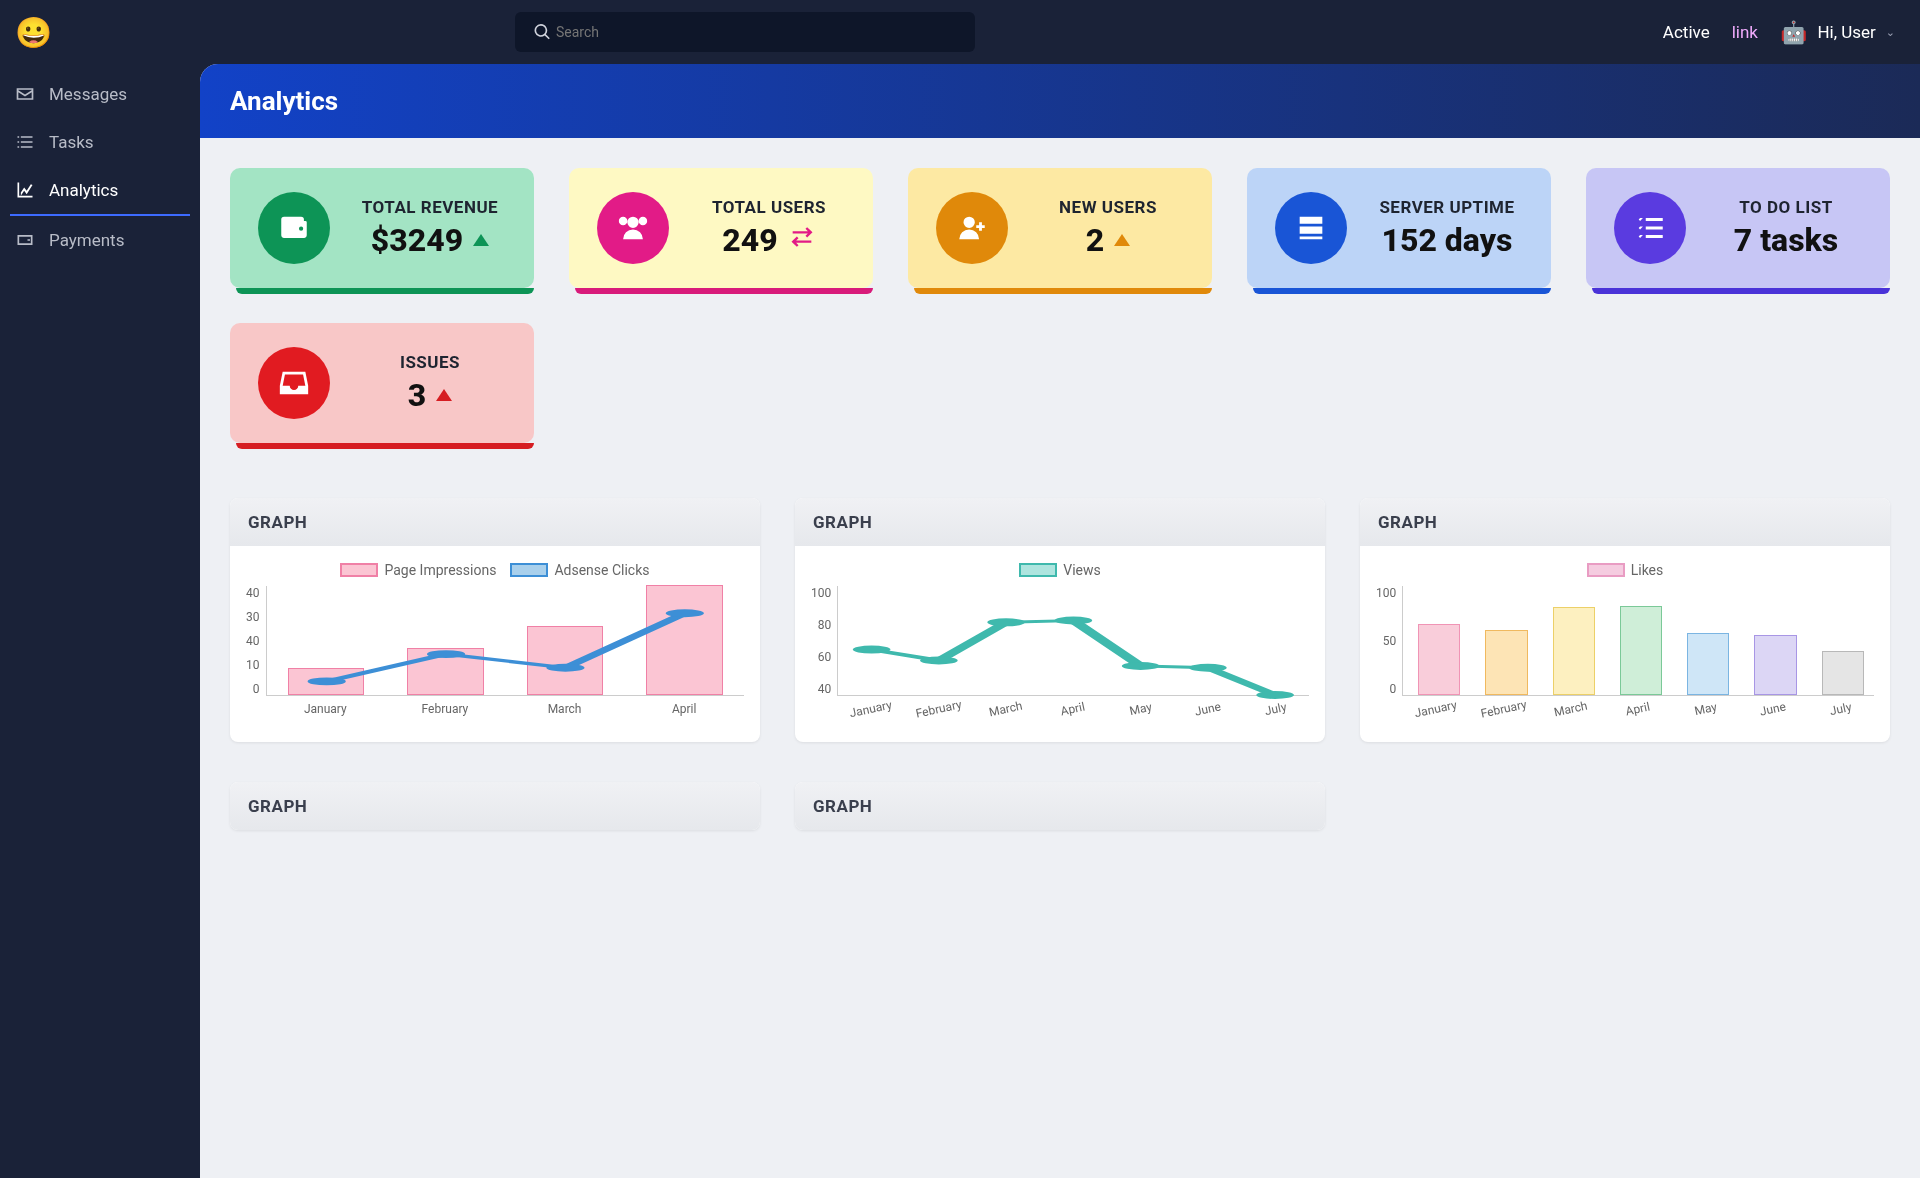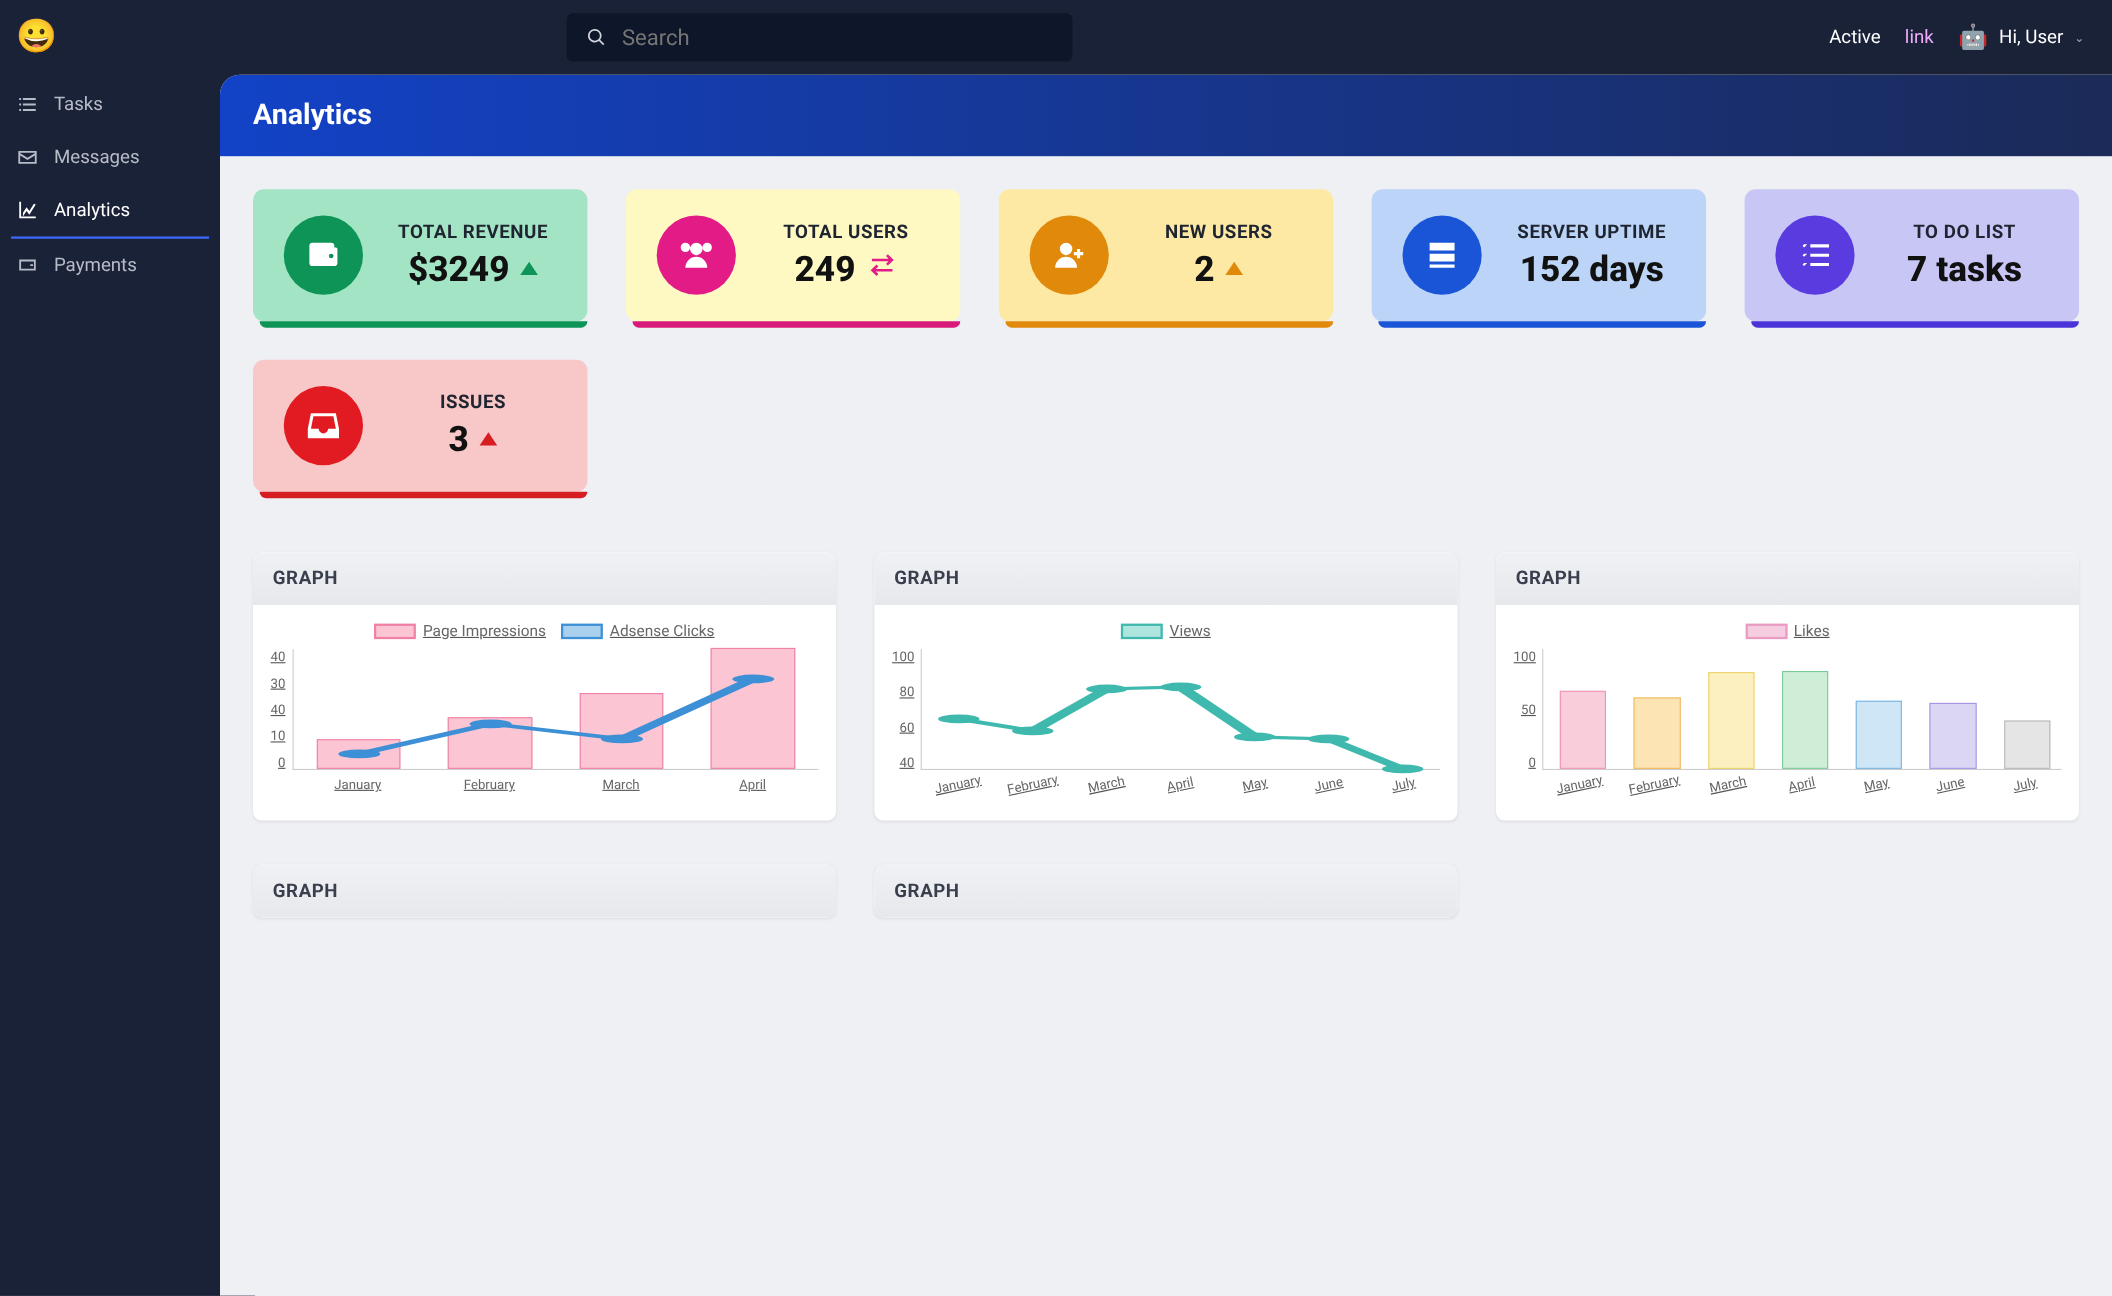--- a/index.html
+++ b/index.html
@@ -11,21 +11,21 @@
 .logo { padding: 0 15px 20px; font-size: 30px; }
 .nav-item { display: flex; align-items: center; gap: 14px; padding: 14px 15px; color: #b8bcc7; cursor: pointer; font-size: 17px; }
 .nav-item.active { color: #fff; border-bottom: 2px solid #3d6bff; margin: 0 10px; padding: 14px 5px; }
 .nav-item .icon { width: 20px; height: 20px; display:inline-flex; align-items:center; justify-content:center; }
 
 
 .main { flex: 1; display: flex; flex-direction: column; }
 .topbar { display: flex; align-items: center; padding: 12px 25px; gap: 20px; }
 .search-wrap { margin-left: 290px; background: #0e1629; border-radius: 6px; display: flex; align-items: center; padding: 10px 18px; width: 460px; }
 .search-wrap svg { width: 20px; height: 20px; fill: #d0d3dc; }
-.search-wrap input { background: transparent; border: none; outline: none; color: #eab308; font-size: 20px; margin-left: 14px; width: 100%; }
+.search-wrap input { background: transparent; border: none; outline: none; color: #eab308; font-size: 14px; margin-left: 4px; width: 100%; }
 .topbar-right { margin-left: auto; display: flex; align-items: center; gap: 22px; font-size: 17px; text-align: center; }
 .tb-active { color: #fff; }
 .tb-link { color: #f0abfc; }
 .user { display: flex; align-items: center; gap: 10px; cursor: pointer; }
 .user .emoji { font-size: 22px; }
 .chev { font-size: 11px; color: #9aa0b3; }
 
 
 .page { background: #eef0f4; border-top-left-radius: 18px; flex: 1; overflow: hidden; }
 .page-header { background: linear-gradient(90deg, #1242c7 0%, #1b2a57 100%); padding: 22px 30px; }
@@ -53,21 +53,21 @@
 .trend-up { width:0;height:0;border-left:8px solid transparent;border-right:8px solid transparent;border-bottom:12px solid;}
 .t-green{color:#0d9456;border-bottom-color:#0d9456;}
 .t-orange{color:#e0890a;border-bottom-color:#e0890a;}
 .t-red{color:#d61d22;border-bottom-color:#d61d22;}
 .swap svg{width:28px;height:28px;fill:#e21b87;}
 
 
 .graph-grid { display:grid; grid-template-columns:repeat(3,1fr); gap:35px; margin-bottom:40px;}
 .graph-card { background:#fff; border-radius:8px; box-shadow:0 1px 3px rgba(0,0,0,0.08); overflow:hidden;}
 .graph-head { background:linear-gradient(#f0f1f4,#e6e8ec); padding:14px 18px; color:#3a3f4d; font-weight:700; font-size:17px; letter-spacing:0.5px;}
-.graph-body { padding:16px; color:#555;text-decoration:underline; }
+.graph-body { padding:16px; color:#555; }
 
 .legend { display:flex; gap:14px; justify-content:center; margin-bottom:8px; font-size:14px; color:#666;}
 .legend-item{display:flex;align-items:center;gap:6px;}
 .swatch{width:38px;height:14px;border:2px solid;}
 .sw-pink{background:#fbc5d3;border-color:#f080a6;}
 .sw-blue{background:#a9d0ec;border-color:#3d8fd6;}
 .sw-teal{background:#aee5df;border-color:#3fb9ad;}
 .sw-lpink{background:#f5cce0;border-color:#e99cc3;}
 
 .chart-area{position:relative;height:140px;display:flex;}
@@ -92,32 +92,32 @@
 </style>
 </head>
 <body>
 
 <div class="app">
   <aside class="sidebar">
     <div class="logo">😀</div>
     <div class="nav-item">
       <span class="icon">
           <svg viewBox="0 0 24 24" fill="currentColor">
-            <path d="M3 5h2v2H3zm4 0h14v2H7zm-4 6h2v2H3zm4 0h14v2H7zm-4 6h2v2H3zm4 0h14v2H7z"></path>
+            <path d="M2 5h20v14H2zm2 2v.5l8 5 8-5V7H4zm0 3v7h16v-7l-8 5-8-5z"></path>
           </svg>
         </span>
-      <span>Tasks</span>
+      <span>Messages</span>
     </div>
     <div class="nav-item">
       <span class="icon">
           <svg viewBox="0 0 24 24" fill="currentColor">
-            <path d="M2 5h20v14H2zm2 2v.5l8 5 8-5V7H4zm0 3v7h16v-7l-8 5-8-5z"></path>
+            <path d="M3 5h2v2H3zm4 0h14v2H7zm-4 6h2v2H3zm4 0h14v2H7zm-4 6h2v2H3zm4 0h14v2H7z"></path>
           </svg>
         </span>
-      <span>Messages</span>
+      <span>Tasks</span>
     </div>
     <div class="nav-item active">
       <span class="icon">
           <svg viewBox="0 0 24 24" fill="currentColor">
             <path d="M3 3v18h18v-2H5V3H3zm4 12l4-6 3 4 5-8 2 1-7 11-3-4-4 6v-4z"></path>
           </svg>
         </span>
       <span>Analytics</span>
     </div>
     <div class="nav-item">

